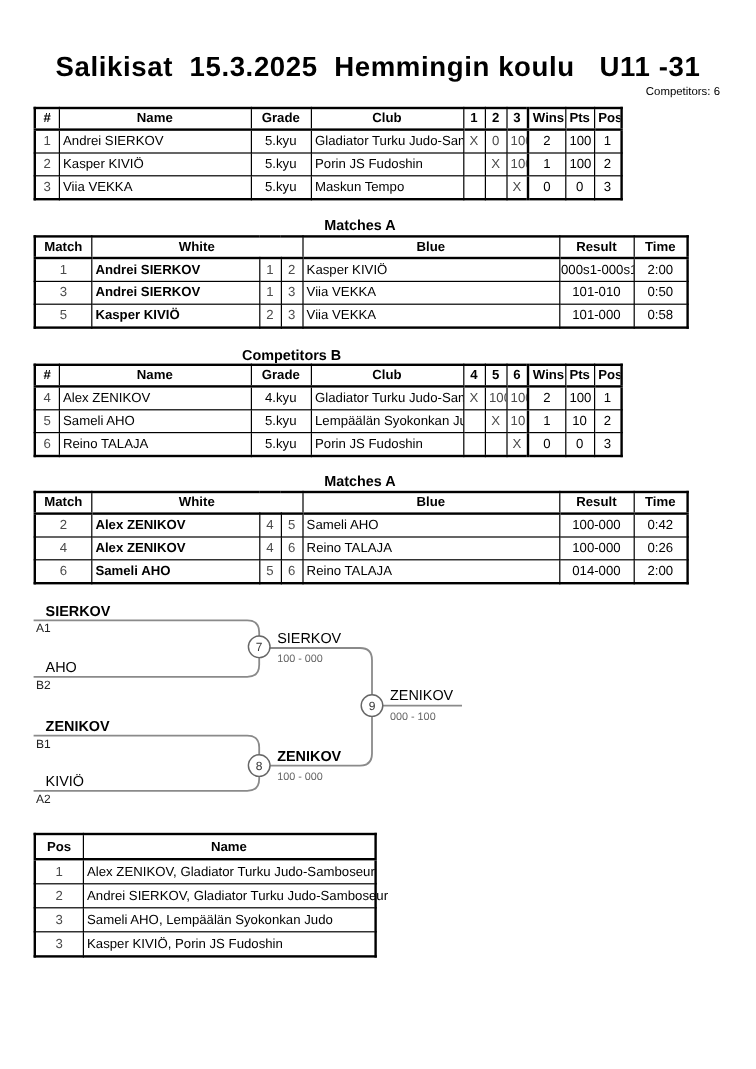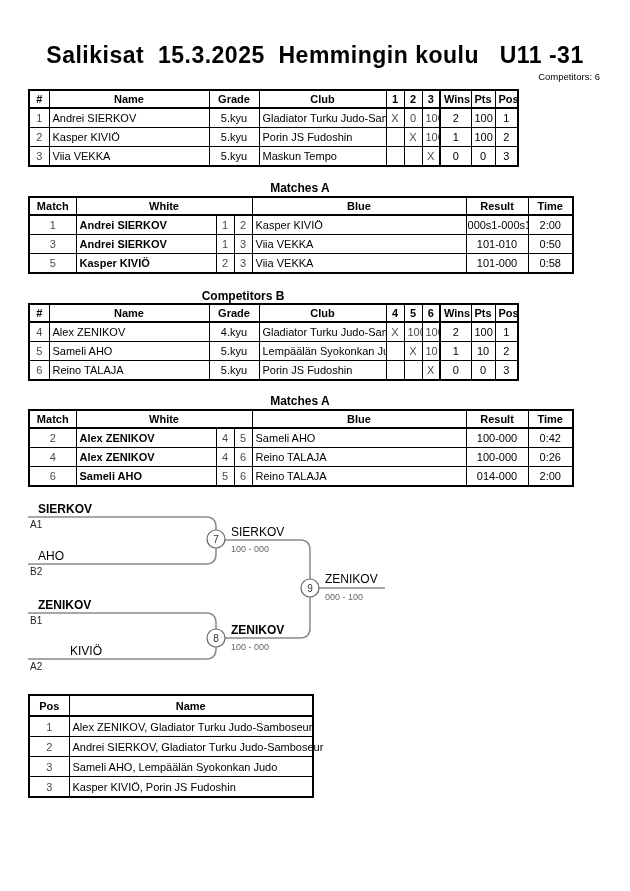--- a/index.html
+++ b/index.html
@@ -294,21 +294,21 @@
 
   <div class="bk b" style="left:38px;top:502px;">SIERKOV</div>
   <div class="seed" style="left:30px;top:519px;">A1</div>
   <div class="bk" style="left:38px;top:549px;">AHO</div>
   <div class="seed" style="left:30px;top:566px;">B2</div>
   <div class="bk" style="left:231px;top:525px;">SIERKOV</div>
   <div class="score" style="left:231px;top:544px;">100 - 000</div>
 
   <div class="bk b" style="left:38px;top:598px;">ZENIKOV</div>
   <div class="seed" style="left:30px;top:615px;">B1</div>
-  <div class="bk" style="left:38px;top:644px;margin-left:32px;">KIVIÖ</div>
+  <div class="bk" style="left:38px;top:644px;">KIVIÖ</div>
   <div class="seed" style="left:30px;top:661px;">A2</div>
   <div class="bk b" style="left:231px;top:623px;">ZENIKOV</div>
   <div class="score" style="left:231px;top:642px;">100 - 000</div>
 
   <div class="bk" style="left:325px;top:572px;">ZENIKOV</div>
   <div class="score" style="left:325px;top:592px;">000 - 100</div>
 
 
   <table class="ctable rtable" style="left:28px;top:694px;width:284px;">
     <colgroup>

